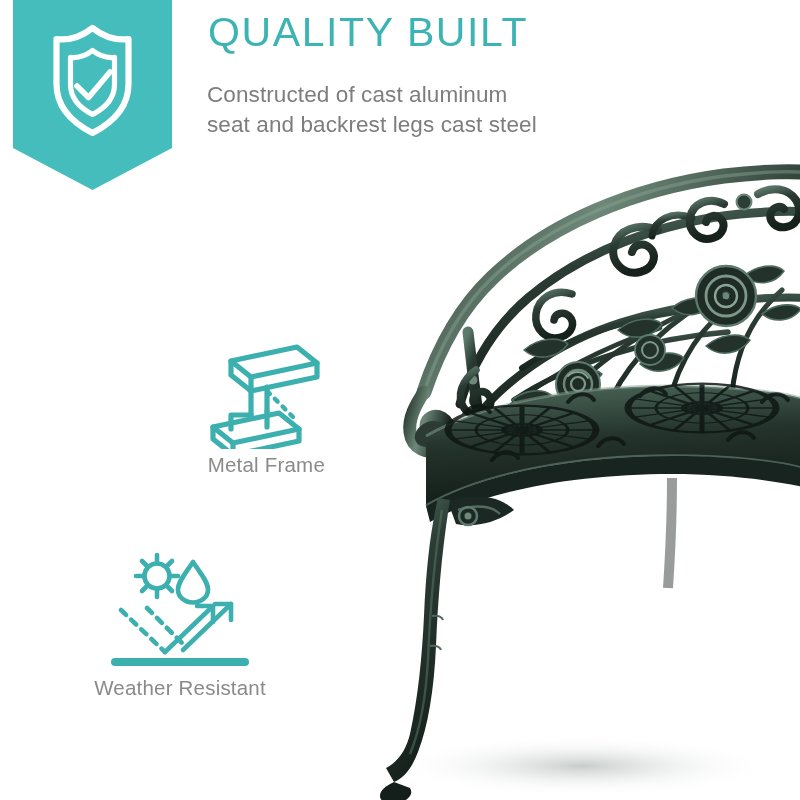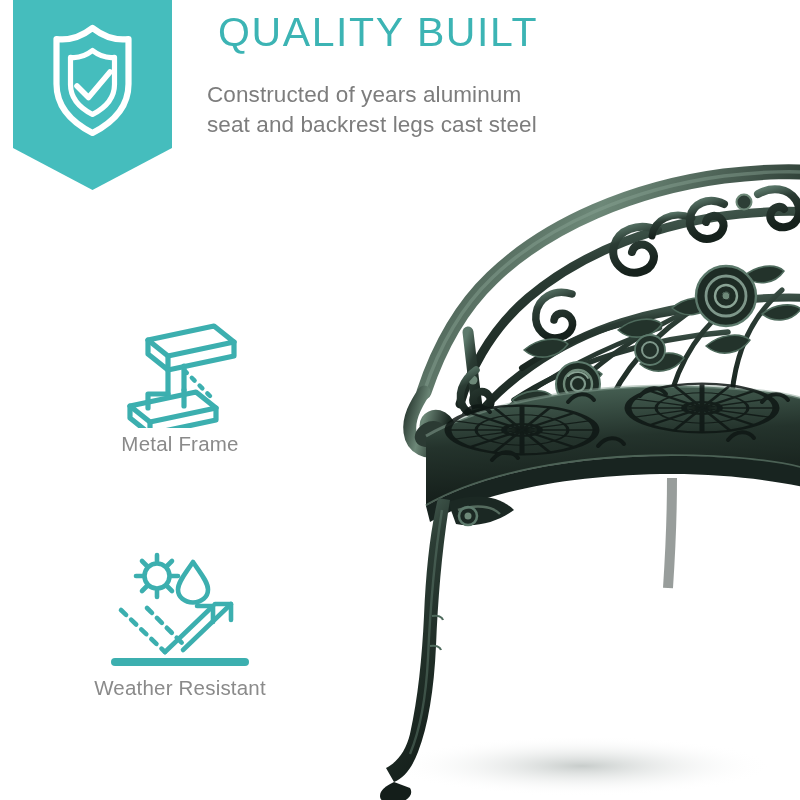--- a/index.html
+++ b/index.html
@@ -15,42 +15,42 @@
 
   
   .banner{
     position:absolute;left:13px;top:0;width:159px;height:190px;
     z-index:4;
   }
   .banner svg{display:block;width:159px;height:190px;}
 
   
   .headline{
-    position:absolute;left:218px;top:12px;width:420px;
+    position:absolute;left:208px;top:12px;width:420px;
     font-size:41px;line-height:1.02;
     font-weight:400;letter-spacing:1.6px;
     color:#3CB4B4;
     white-space:nowrap;
   }
   .subcopy{
     position:absolute;left:207px;top:80px;width:440px;
     font-size:22.5px;line-height:1.33;
     font-weight:300;letter-spacing:.1px;
     color:#7d7d7d;
   }
   .subcopy p{margin:0;}
 
   
   .feature{position:absolute;text-align:center;z-index:3;}
   .feature .glyph{display:block;margin:0 auto;}
   .feature .caption{
     font-size:20.5px;font-weight:300;color:#8a8a8a;
     letter-spacing:.2px;margin-top:8px;white-space:nowrap;
   }
-  #feature-metal{left:35px;top:318px;width:290px;}
+  #feature-metal{left:35px;top:339px;width:290px;text-align:right;}
   #feature-weather{left:25px;top:552px;width:310px;}
 
   
   .product{
     position:absolute;left:372px;top:118px;width:436px;height:690px;
     z-index:2;
   }
   .product svg{display:block;width:436px;height:690px;}
 </style>
 </head>
@@ -67,21 +67,21 @@
         <path d="M79.5 50.5 C72.5 56 64.5 58.2 57.5 57.3 L57.5 84.5 C57.5 97.5 66 107.5 79.5 114.5
                  C93 107.5 101.5 97.5 101.5 84.5 L101.5 57.3 C94.5 58.2 86.5 56 79.5 50.5 Z" stroke-width="5.2"></path>
         <polyline points="64,86 75.5,97.5 97,72" stroke-width="5.6"></polyline>
       </g>
     </svg>
   </div>
 
   <div class="headline">QUALITY BUILT</div>
 
   <div class="subcopy">
-    <p>Constructed of years aluminum</p>
+    <p>Constructed of cast aluminum</p>
     <p>seat and backrest legs cast steel</p>
   </div>
 
   <div class="feature" id="feature-metal">
     <span class="glyph">
       <svg width="124" height="110" viewBox="0 0 124 110" xmlns="http://www.w3.org/2000/svg">
         <g fill="none" stroke="#3CAFAF" stroke-width="5.2" stroke-linejoin="round" stroke-linecap="round">
 
           <polygon points="30,22 96,8 116,24 50,38"></polygon>
           <polyline points="30,22 30,36 50,52 50,38"></polyline>

